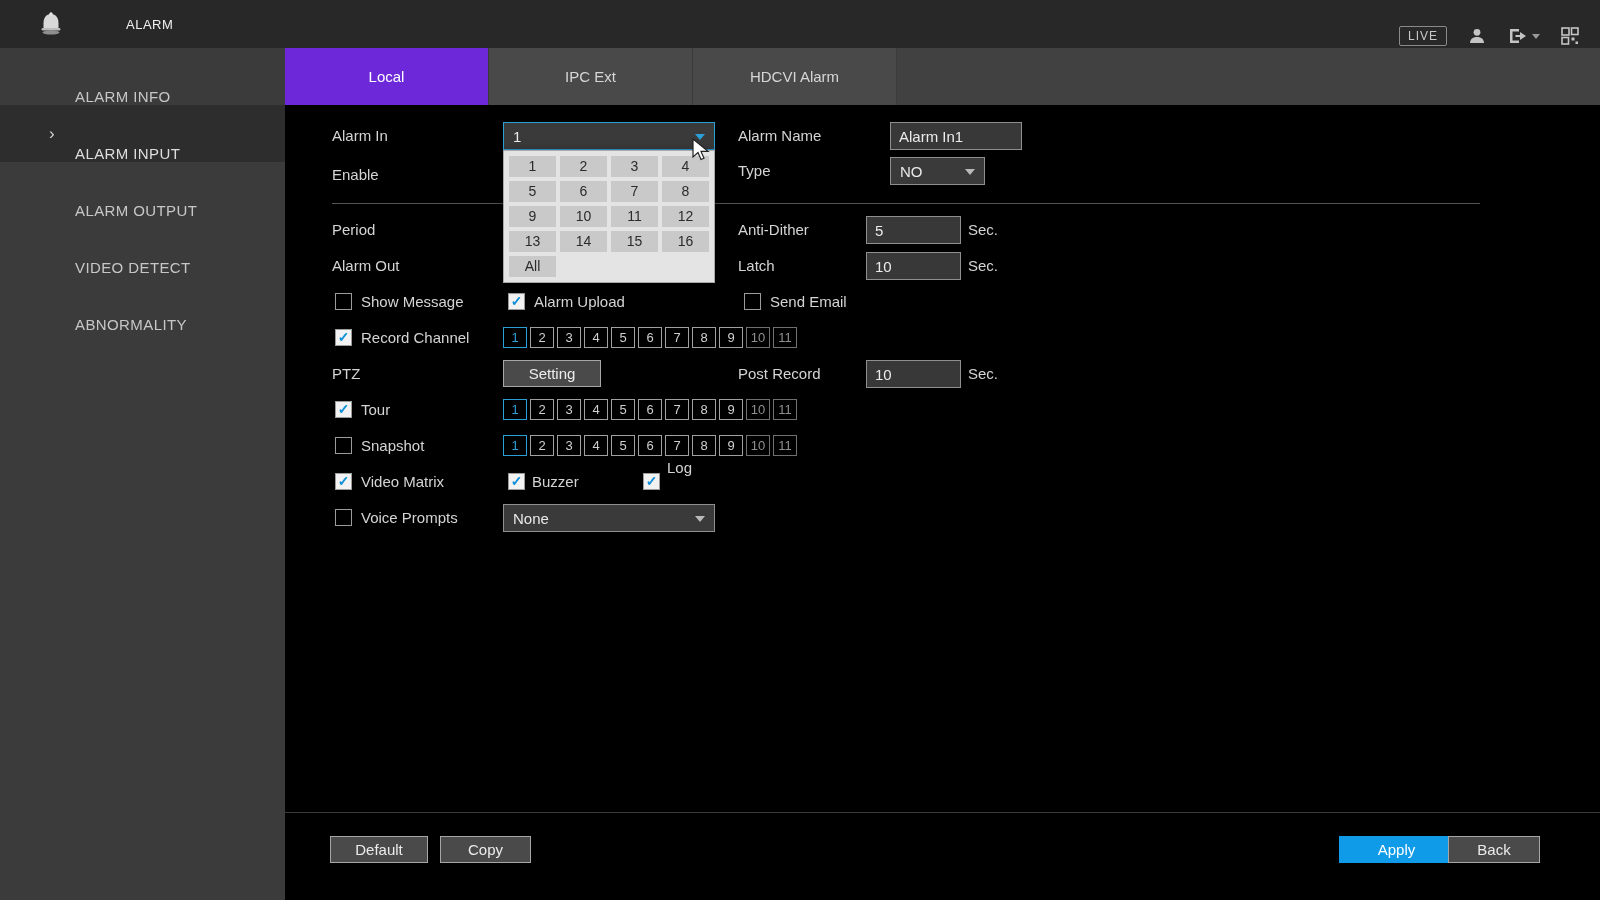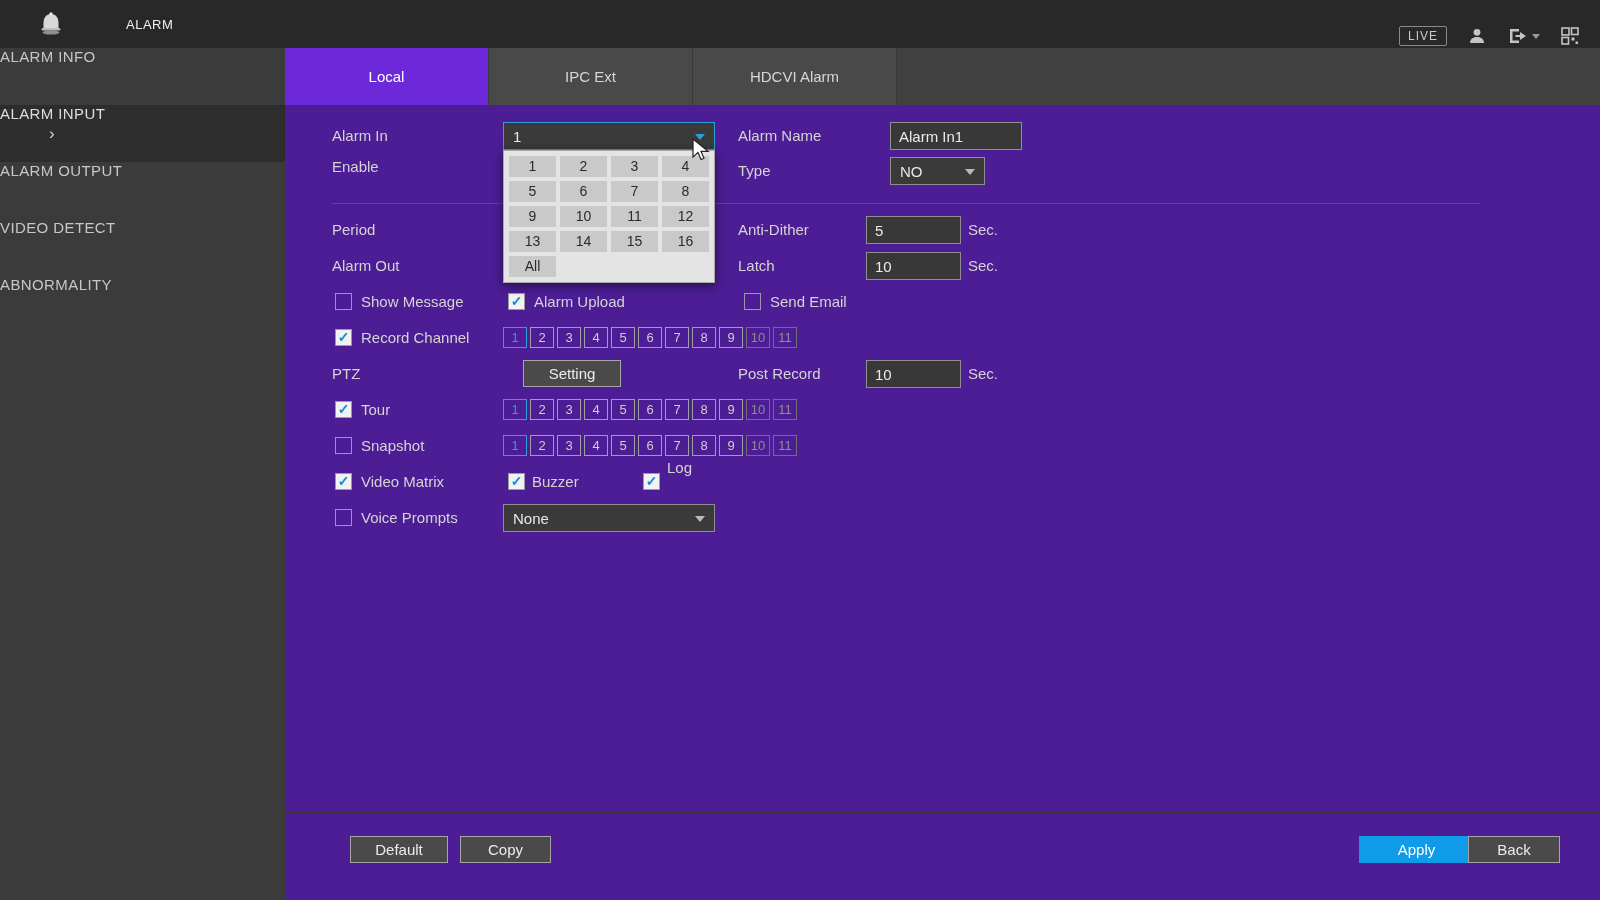--- a/index.html
+++ b/index.html
@@ -14,34 +14,34 @@
   .app-title { color:#f0f0f0; font-size:13px; letter-spacing:.5px;margin-left:48px; }
   .header-right { display:flex; align-items:center; gap:20px;margin-top:24px; }
   .live-badge { border:1px solid #8a8a8a; border-radius:2px; color:#c8c8c8; font-size:12px;
                 padding:2px 8px; letter-spacing:1px; cursor:pointer; }
   .hdr-ic { display:flex; align-items:center; cursor:pointer; }
   .caret-down { width:0; height:0; border-left:4px solid transparent; border-right:4px solid transparent;
                 border-top:5px solid #9a9a9a; margin-left:3px; }
 
   
   #sidebar { position:absolute; top:48px; left:0; width:285px; height:852px; background:#3b3b3b; }
-  .side-item { height:57px; display:flex; align-items:flex-start; position:relative;
+  .side-item { height:57px; display:flex; align-items:flex-end; padding-left:75px; position:relative;
                color:#c7c7c7; font-size:15px; letter-spacing:.4px; cursor:pointer; }
   .side-item.active { background:#2d2d2d; color:#dedede; }
   .side-item.active::before { content:"\203A"; position:absolute; left:49px; top:50%;
                transform:translateY(-52%); font-size:17px; color:#d2d2d2; }
 
   
   #tabbar { position:absolute; top:48px; left:285px; width:1315px; height:57px; background:#414141; display:flex; }
   .tab { width:204px; height:57px; display:flex; align-items:center; justify-content:center;
          font-size:15px; color:#d6d6d6; background:#494949; border-right:1px solid #3a3a3a; cursor:pointer; }
   .tab.active { background:#6d28d9; color:#ffffff; }
 
   
-  #content { position:absolute; top:105px; left:285px; width:1315px; height:795px; background:#4c1d95; }
+  #content { position:absolute; top:105px; left:285px; width:1315px; height:795px; background:#000000; }
   .lbl { position:absolute; height:28px; line-height:28px; color:#d4d4d4; font-size:15px; white-space:nowrap; }
   .inp { position:absolute; height:28px; background:#383838; border:1px solid #8f8f8f; color:#ebebeb;
          font-size:15px; padding:0 8px; font-family:inherit; outline:none; }
   .sel { position:absolute; height:28px; background:#3a3a3a; border:1px solid #8f8f8f; color:#e9e9e9;
          font-size:15px; display:flex; align-items:center; padding-left:9px; cursor:pointer; }
   .sel.open { border-color:#2a9fd8; }
   .arrow { position:absolute; right:9px; top:11px; width:0; height:0;
            border-left:5px solid transparent; border-right:5px solid transparent; border-top:6px solid #b9b9b9; }
   .arrow.blue { border-top-color:#2a9fd8; }
   .divider { position:absolute; left:47px; top:98px; width:1148px; height:1px; background:#555555; }
@@ -57,21 +57,21 @@
   .ch.selected { border-color:#2a9fd8; color:#2a9fd8; }
   .ch.dim { border-color:#707070; color:#8f8f8f; }
 
   .dd-panel { position:absolute; width:212px; background:#e4e4e4; border:1px solid #a8a8a8; padding:5px;
               display:grid; grid-template-columns:repeat(4,47px); gap:4px 4px; z-index:30;
               box-shadow:0 3px 10px rgba(0,0,0,.5); }
   .opt { height:21px; line-height:21px; background:#c9c9c9; color:#2b2b2b; text-align:center;
          font-size:14px; cursor:pointer; }
 
   .btn { position:absolute; height:27px; background:#4a4a4a; border:1px solid #a6a6a6; color:#ececec;
-         font-size:15px; font-family:inherit; cursor:pointer;margin-left:20px; }
+         font-size:15px; font-family:inherit; cursor:pointer; }
   .btn.primary { background:#0f9be8; border-color:#0f9be8; color:#ffffff; }
   .footer-sep { position:absolute; left:0; top:707px; width:1315px; height:1px; background:#3a3a3a; }
 
   .cursor-svg { position:absolute; left:692px; top:138px; z-index:99; pointer-events:none; }
 </style>
 </head>
 <body>
 
 <div id="app">
 
@@ -139,21 +139,21 @@
   <div id="content">
 
     <span class="lbl" style="left:47px;top:17px">Alarm In</span>
     <div class="sel open" style="left:218px;top:17px;width:212px">
       <span>1</span>
       <span class="arrow blue"></span>
     </div>
     <span class="lbl" style="left:453px;top:17px">Alarm Name</span>
     <input class="inp" style="left: 605px; top: 17px; width: 132px;" type="text" value="Alarm In1">
 
-    <span class="lbl" style="left:47px;top:48px">Enable</span>
+    <span class="lbl" style="left:47px;top:56px">Enable</span>
     <span class="lbl" style="left:453px;top:52px">Type</span>
     <div class="sel" style="left:605px;top:52px;width:95px">
       <span>NO</span>
       <span class="arrow"></span>
     </div>
 
     <div class="divider"></div>
 
     <span class="lbl" style="left:47px;top:111px">Period</span>
     <span class="lbl" style="left:453px;top:111px">Anti-Dither</span>

